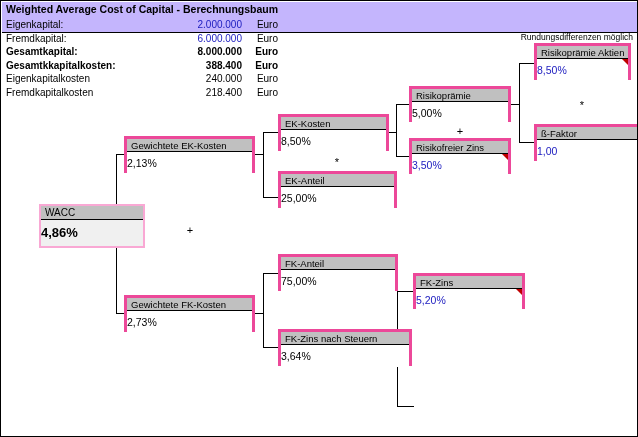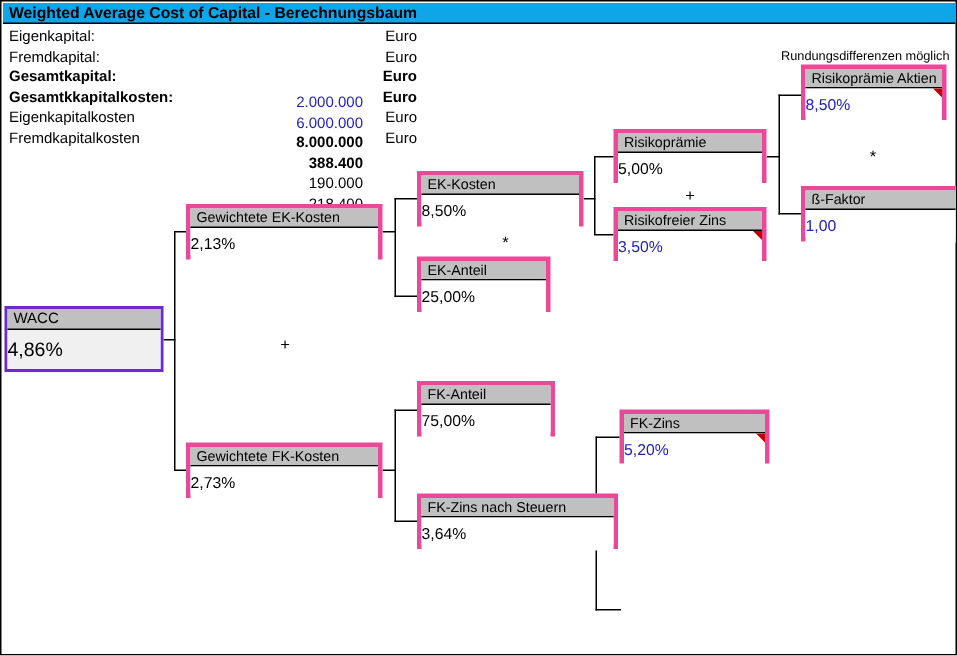--- a/index.html
+++ b/index.html
@@ -15,22 +15,22 @@
     border: 1px solid #000000;
     box-sizing: border-box;
     font-family: "Liberation Sans", sans-serif;
     overflow: hidden;
   }
 
   
   .titlebar {
     position: absolute;
     left: 1px; top: 1px;
-    width: 636px; height: 14px;
-    background: #0ea5e9;
+    width: 636px; height: 31px;
+    background: #c4b5fd;
     border-bottom: 1px solid #000000;
     box-sizing: border-box;
   }
   .titlebar .title {
     position: absolute;
     left: 4px; top: 1px;
     font-size: 10.5px;
     font-weight: bold;
     color: #000000;
     white-space: nowrap;
@@ -58,21 +58,20 @@
     white-space: nowrap;
   }
   .datarow .lbl {
     position: absolute;
     left: 0; top: 0;
   }
   .datarow .val {
     position: absolute;
     right: 44px; top: 0;
     text-align: right;
-    margin-top: 44px;
   }
   .datarow .unit {
     position: absolute;
     right: 8px; top: 0;
   }
   .datarow.bold .lbl,
   .datarow.bold .val,
   .datarow.bold .unit { font-weight: bold; }
   .val.blue { color: #2020c0; }
 
@@ -121,32 +120,33 @@
   .cmt {
     position: absolute;
     right: 0; top: 0;
     width: 0; height: 0;
     border-left: 6px solid transparent;
     border-top: 6px solid #c00000;
   }
 
   
   .node.root {
-    border: 2px solid #6d28d9;
+    border: 2px solid #f9a8d4;
+    margin-left: 36px;
   }
   .node.root .hdr {
     height: 14px;
     line-height: 14px;
     font-size: 10px;
   }
   .node.root .body {
     height: 26px;
     line-height: 26px;
     font-size: 13px;
-    font-weight: normal;
+    font-weight: bold;
     background: #f0f0f0;
   }
 
   
   .op {
     position: absolute;
     font-size: 11px;
     color: #000000;
     text-align: center;
     line-height: 10px;
@@ -179,21 +179,21 @@
       <span class="val">8.000.000</span>
       <span class="unit">Euro</span>
     </div>
     <div class="datarow bold">
       <span class="lbl">Gesamtkkapitalkosten:</span>
       <span class="val">388.400</span>
       <span class="unit">Euro</span>
     </div>
     <div class="datarow">
       <span class="lbl">Eigenkapitalkosten</span>
-      <span class="val">190.000</span>
+      <span class="val">240.000</span>
       <span class="unit">Euro</span>
     </div>
     <div class="datarow">
       <span class="lbl">Fremdkapitalkosten</span>
       <span class="val">218.400</span>
       <span class="unit">Euro</span>
     </div>
   </div>
 
   <div class="ln h" style="left:108px; top:225px; width:8px;"></div>
@@ -244,21 +244,21 @@
   <div class="node" style="left:123px; top:294px; width:131px; height:37px;">
     <div class="hdr">Gewichtete FK-Kosten</div>
     <div class="body bold">2,73%</div>
   </div>
 
   <div class="node" style="left:277px; top:113px; width:111px; height:37px;">
     <div class="hdr">EK-Kosten</div>
     <div class="body">8,50%</div>
   </div>
 
-  <div class="node" style="left:277px; top:170px; width:89px; height:37px;">
+  <div class="node" style="left:277px; top:170px; width:119px; height:37px;">
     <div class="hdr">EK-Anteil</div>
     <div class="body">25,00%</div>
   </div>
 
   <div class="node" style="left:408px; top:85px; width:102px; height:36px;">
     <div class="hdr">Risikoprämie</div>
     <div class="body">5,00%</div>
   </div>
 
   <div class="node" style="left:408px; top:137px; width:102px; height:36px;">
@@ -269,29 +269,29 @@
   <div class="node" style="left:533px; top:42px; width:97px; height:37px;">
     <div class="hdr">Risikoprämie Aktien</div>
     <div class="body blue">8,50%<span class="cmt"></span></div>
   </div>
 
   <div class="node" style="left:533px; top:123px; width:120px; height:37px;">
     <div class="hdr">ß-Faktor</div>
     <div class="body blue">1,00<span class="cmt"></span></div>
   </div>
 
-  <div class="node" style="left:277px; top:253px; width:92px; height:37px;">
+  <div class="node" style="left:277px; top:253px; width:120px; height:37px;">
     <div class="hdr">FK-Anteil</div>
     <div class="body">75,00%</div>
   </div>
 
   <div class="node" style="left:277px; top:328px; width:134px; height:37px;">
     <div class="hdr">FK-Zins nach Steuern</div>
     <div class="body">3,64%</div>
   </div>
 
-  <div class="node" style="left:412px; top:272px; width:100px; height:36px;">
+  <div class="node" style="left:412px; top:272px; width:112px; height:36px;">
     <div class="hdr">FK-Zins</div>
     <div class="body blue">5,20%<span class="cmt"></span></div>
   </div>
 
 
 </div>
 
 </body></html>

